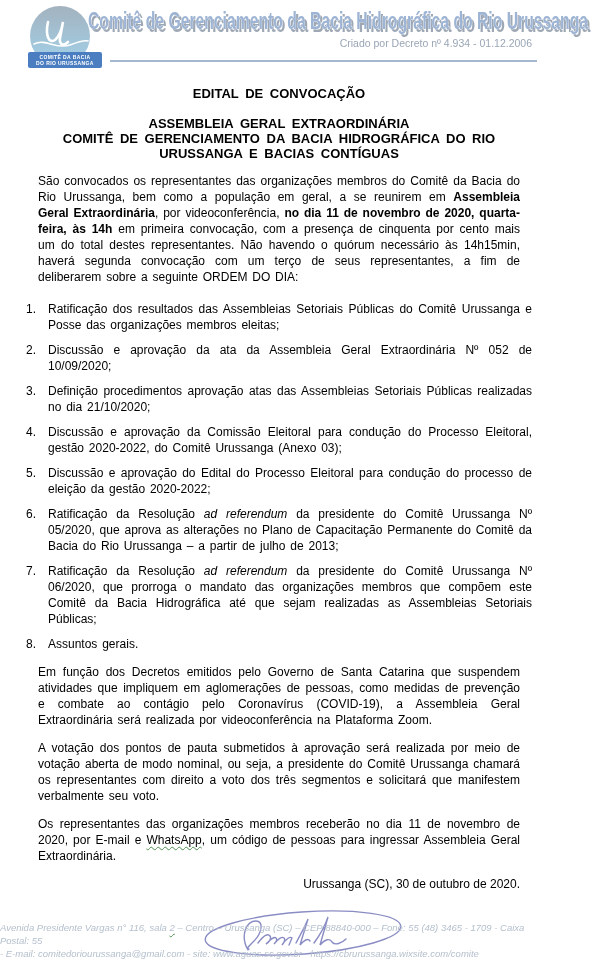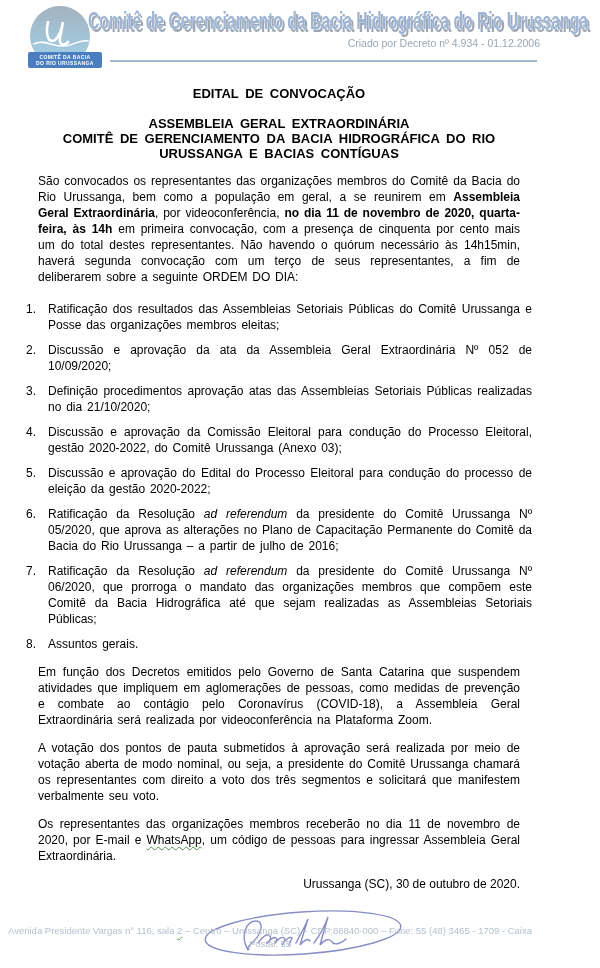--- a/index.html
+++ b/index.html
@@ -35,21 +35,21 @@
   .title-art text {
     font-family: "Liberation Sans", sans-serif;
     font-weight: bold;
   }
   .title-art .t-shadow { fill: var(--c-title_shadow, #8d99a8); opacity: 0.85; }
   .title-art .t-main {
     fill: var(--c-title_fill, #9db4d4);
     stroke: #ffffff; stroke-width: 0.7px; paint-order: stroke;
   }
   .subtitle {
-    position: absolute; right: 0; top: 37px;
+    position: absolute; right: 8px; top: 37px;
     font-size: 10.5px; color: var(--c-subtitle, #9aa6b6);
   }
   .head-rule {
     position: absolute; left: 110px; right: 3px; top: 60px;
     height: 2px; background: var(--c-rule, #a4b8d0);
   }
 
   
   .doc { padding: 0 8px 0 26px; font-size: 12px; line-height: 16px; }
   .doc h1, .doc .h2 {
@@ -83,24 +83,24 @@
   .sig-art { display: block; margin: 0 auto; }
   .sig-art path, .sig-art ellipse {
     fill: none; stroke: var(--c-signature_ink, #8a8cc4); stroke-width: 1.4;
     stroke-linecap: round;
   }
   .sig-name { font-weight: bold; font-size: 12.5px; margin-top: 4px; }
   .sig-role { font-size: 12.5px; margin-top: 2px; }
 
   
   .page-footer {
-    position: absolute; left: 0; right: 0; bottom: 18px;
-    text-align: center;
+    position: absolute; left: 0; right: 0; bottom: 8px;
     font-size: 9.5px; line-height: 13px;
     color: var(--c-footer_text, #b5c0cd);
+    font-style: italic;
   }
 </style>
 </head>
 <body>
 
 <div class="page">
 
   <header class="letterhead">
     <div class="logo">
       <div class="logo-circle">
@@ -149,33 +149,33 @@
       <li>
         <span class="num">4.</span>
         <span class="itext just"><span>Discussão e aprovação da Comissão Eleitoral para condução do Processo Eleitoral, gestão 2020-2022, do Comitê Urussanga (Anexo 03);</span></span>
       </li>
       <li>
         <span class="num">5.</span>
         <span class="itext just"><span>Discussão e aprovação do Edital do Processo Eleitoral para condução do processo de eleição da gestão 2020-2022;</span></span>
       </li>
       <li>
         <span class="num">6.</span>
-        <span class="itext just"><span>Ratificação da Resolução </span><span class="i">ad referendum</span><span> da presidente do Comitê Urussanga Nº 05/2020, que aprova as alterações no Plano de Capacitação Permanente do Comitê da Bacia do Rio Urussanga – a partir de julho de 2016;</span></span>
+        <span class="itext just"><span>Ratificação da Resolução </span><span class="i">ad referendum</span><span> da presidente do Comitê Urussanga Nº 05/2020, que aprova as alterações no Plano de Capacitação Permanente do Comitê da Bacia do Rio Urussanga – a partir de julho de 2013;</span></span>
       </li>
       <li>
         <span class="num">7.</span>
         <span class="itext just"><span>Ratificação da Resolução </span><span class="i">ad referendum</span><span> da presidente do Comitê Urussanga Nº 06/2020, que prorroga o mandato das organizações membros que compõem este Comitê da Bacia Hidrográfica até que sejam realizadas as Assembleias Setoriais Públicas;</span></span>
       </li>
       <li>
         <span class="num">8.</span>
         <span class="itext just"><span>Assuntos gerais.</span></span>
       </li>
     </ol>
 
-    <p class="body-par just par2"><span>Em função dos Decretos emitidos pelo Governo de Santa Catarina que suspendem atividades que impliquem em aglomerações de pessoas, como medidas de prevenção e combate ao contágio pelo Coronavírus (COVID-18), a Assembleia Geral Extraordinária será realizada por videoconferência na Plataforma Zoom.</span></p>
+    <p class="body-par just par2"><span>Em função dos Decretos emitidos pelo Governo de Santa Catarina que suspendem atividades que impliquem em aglomerações de pessoas, como medidas de prevenção e combate ao contágio pelo Coronavírus (COVID-19), a Assembleia Geral Extraordinária será realizada por videoconferência na Plataforma Zoom.</span></p>
     <p class="body-par just par3"><span>A votação dos pontos de pauta submetidos à aprovação será realizada por meio de votação aberta de modo nominal, ou seja, a presidente do Comitê Urussanga chamará os representantes com direito a voto dos três segmentos e solicitará que manifestem verbalmente seu voto.</span></p>
     <p class="body-par just par4"><span>Os representantes das organizações membros receberão no dia 11 de novembro de 2020, por E-mail e </span><span class="squiggle">WhatsApp</span><span>, um código de pessoas para ingressar Assembleia Geral Extraordinária.</span></p>
 
     <p class="body-par date-line">Urussanga (SC), 30 de outubro de 2020.</p>
 
     <div class="sig-block">
       <svg class="sig-art" width="210" height="56" viewBox="0 0 210 56" aria-hidden="true">
         <ellipse cx="105" cy="27" rx="98" ry="21" transform="rotate(-4 105 27)"></ellipse>
         <path d="M50,44 C42,30 48,15 58,15 C66,15 64,27 56,35 C51,40 47,44 51,43
                  M60,37 C66,29 70,27 72,30 C74,33 70,37 68,38 C72,34 76,30 78,32
@@ -185,15 +185,16 @@
                  M116,37 C122,29 128,17 130,11 L122,39 C127,33 132,32 134,36
                  C137,40 144,37 148,33"></path>
       </svg>
       <div class="sig-name">Carla Cristina Possamai Della</div>
       <div class="sig-role">Presidente do Comitê da Bacia do Rio Urussanga</div>
     </div>
   </main>
 
   <footer class="page-footer">
     <div><span>Avenida Presidente Vargas n° 116, sala </span><span class="squiggle">2</span><span> – Centro – Urussanga (SC) – CEP:88840-000 – Fone: 55 (48) 3465 - 1709 - Caixa Postal: 55</span></div>
+    <div>- E-mail: comitedoriourussanga@gmail.com - site: www.aguas.sc.gov.br - https://cbrurussanga.wixsite.com/comite</div>
   </footer>
 
 </div>
 
 </body></html>

